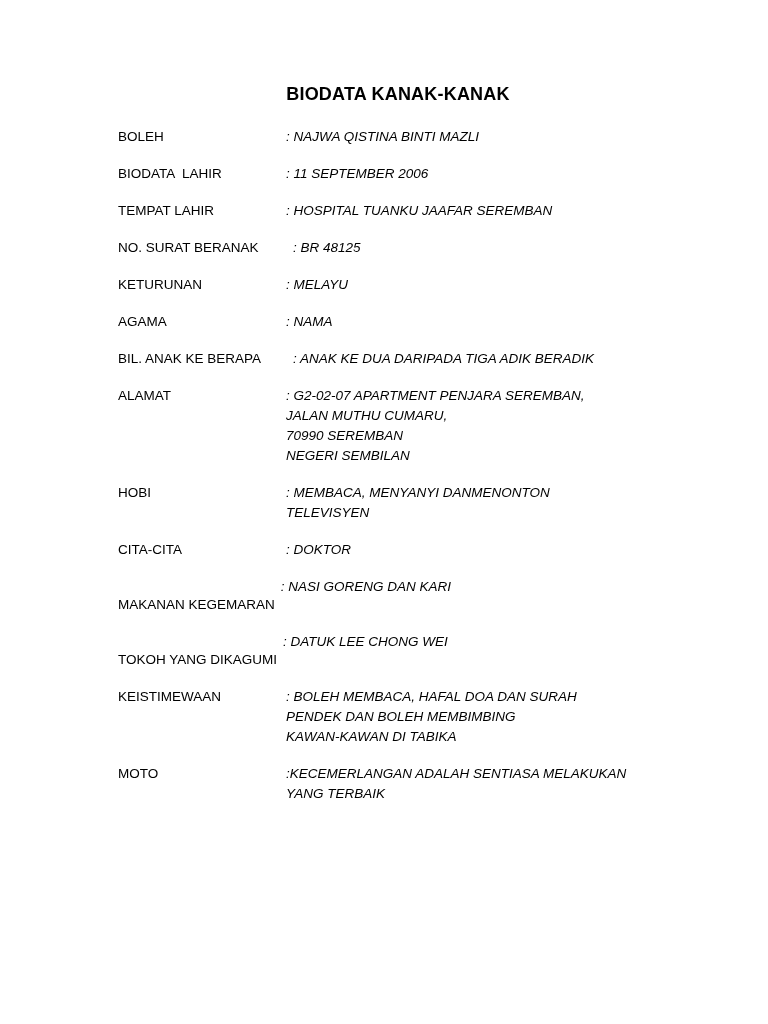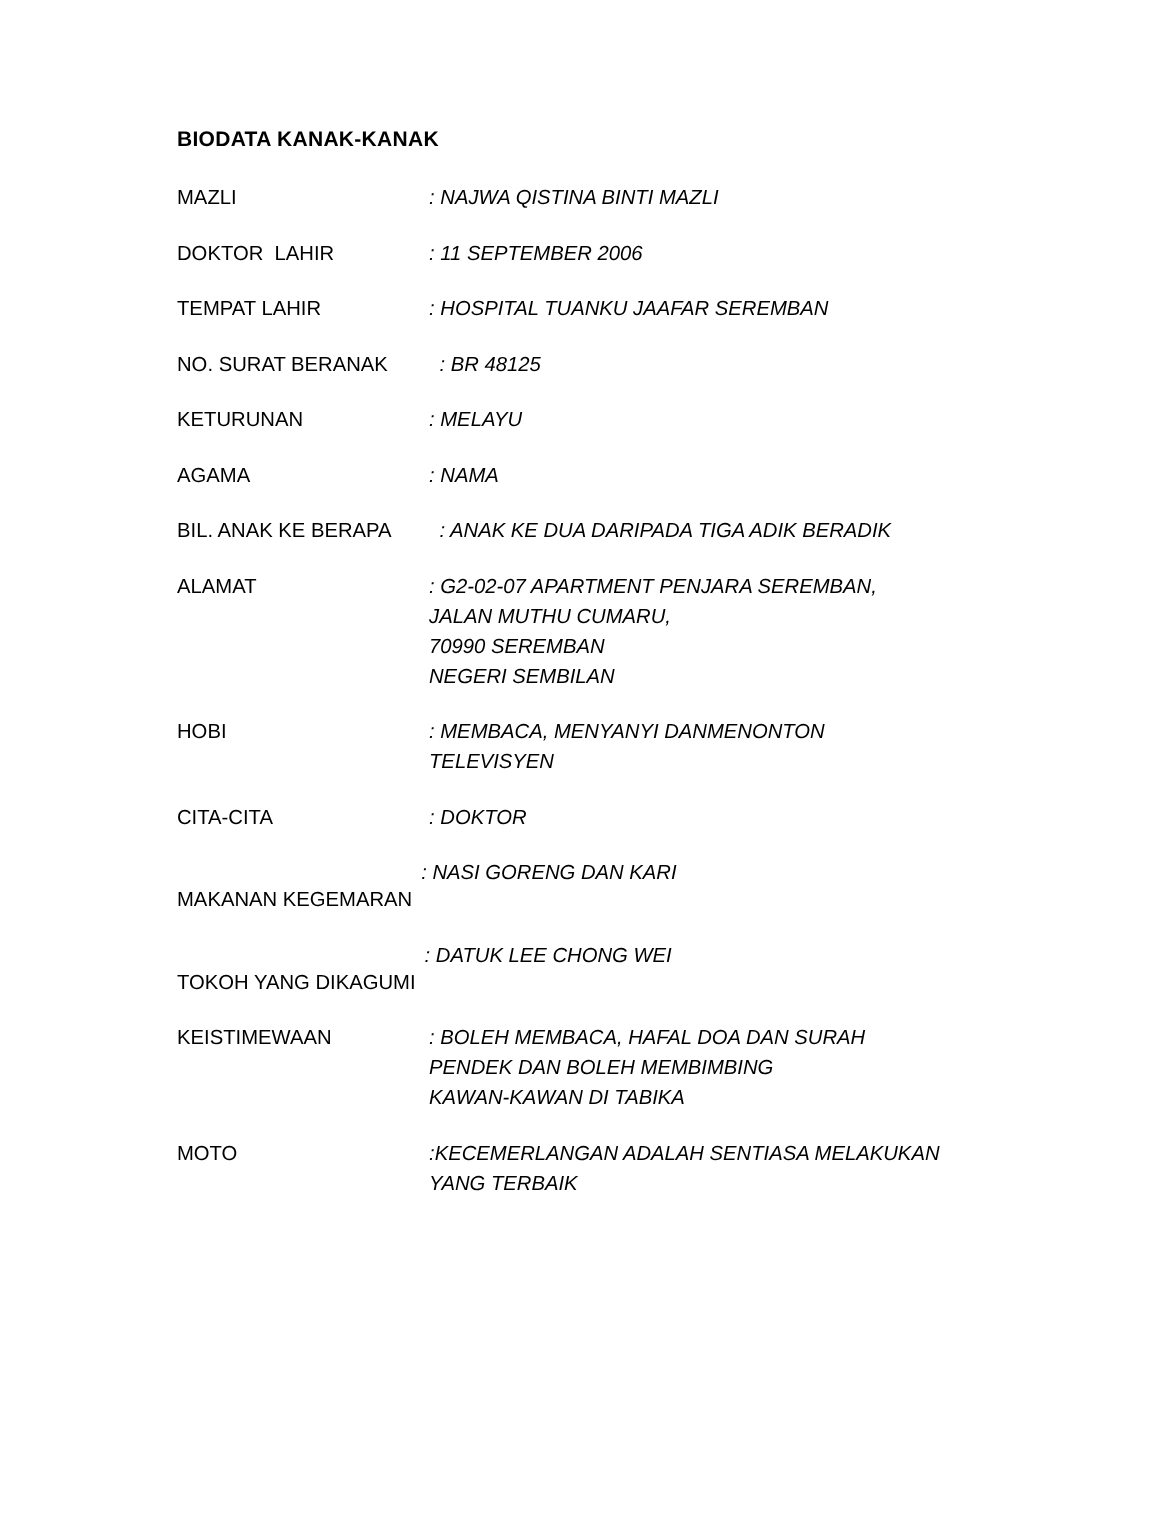--- a/index.html
+++ b/index.html
@@ -20,24 +20,25 @@
     height: 1024px;
     background: #ffffff;
   }
   .doc-body {
     position: absolute;
     left: 118px;
     top: 84px;
     width: 560px;
   }
   .doc-title {
-    font-size: 14px;
+    font-size: 18px;
     font-weight: bold;
     letter-spacing: 0.2px;
     margin: 0 0 22px 0;
+    text-align: center;
   }
   .row {
     display: flex;
     align-items: flex-start;
     margin-bottom: 17px;
     font-size: 13.5px;
     line-height: 20px;
   }
   .row .label {
     flex: 0 0 auto;
@@ -56,26 +57,26 @@
 </style>
 </head>
 <body>
 
 <div class="page">
   <div class="doc-body">
 
     <div class="doc-title">BIODATA KANAK-KANAK</div>
 
     <div class="row w-std">
-      <span class="label">MAZLI</span>
+      <span class="label">BOLEH</span>
       <span class="value">:  NAJWA QISTINA BINTI MAZLI</span>
     </div>
 
     <div class="row w-std">
-      <span class="label">DOKTOR  LAHIR</span>
+      <span class="label">BIODATA  LAHIR</span>
       <span class="value">:  11 SEPTEMBER 2006</span>
     </div>
 
     <div class="row w-std">
       <span class="label">TEMPAT LAHIR</span>
       <span class="value">: HOSPITAL TUANKU JAAFAR SEREMBAN</span>
     </div>
 
     <div class="row w-wide">
       <span class="label">NO. SURAT BERANAK</span>

